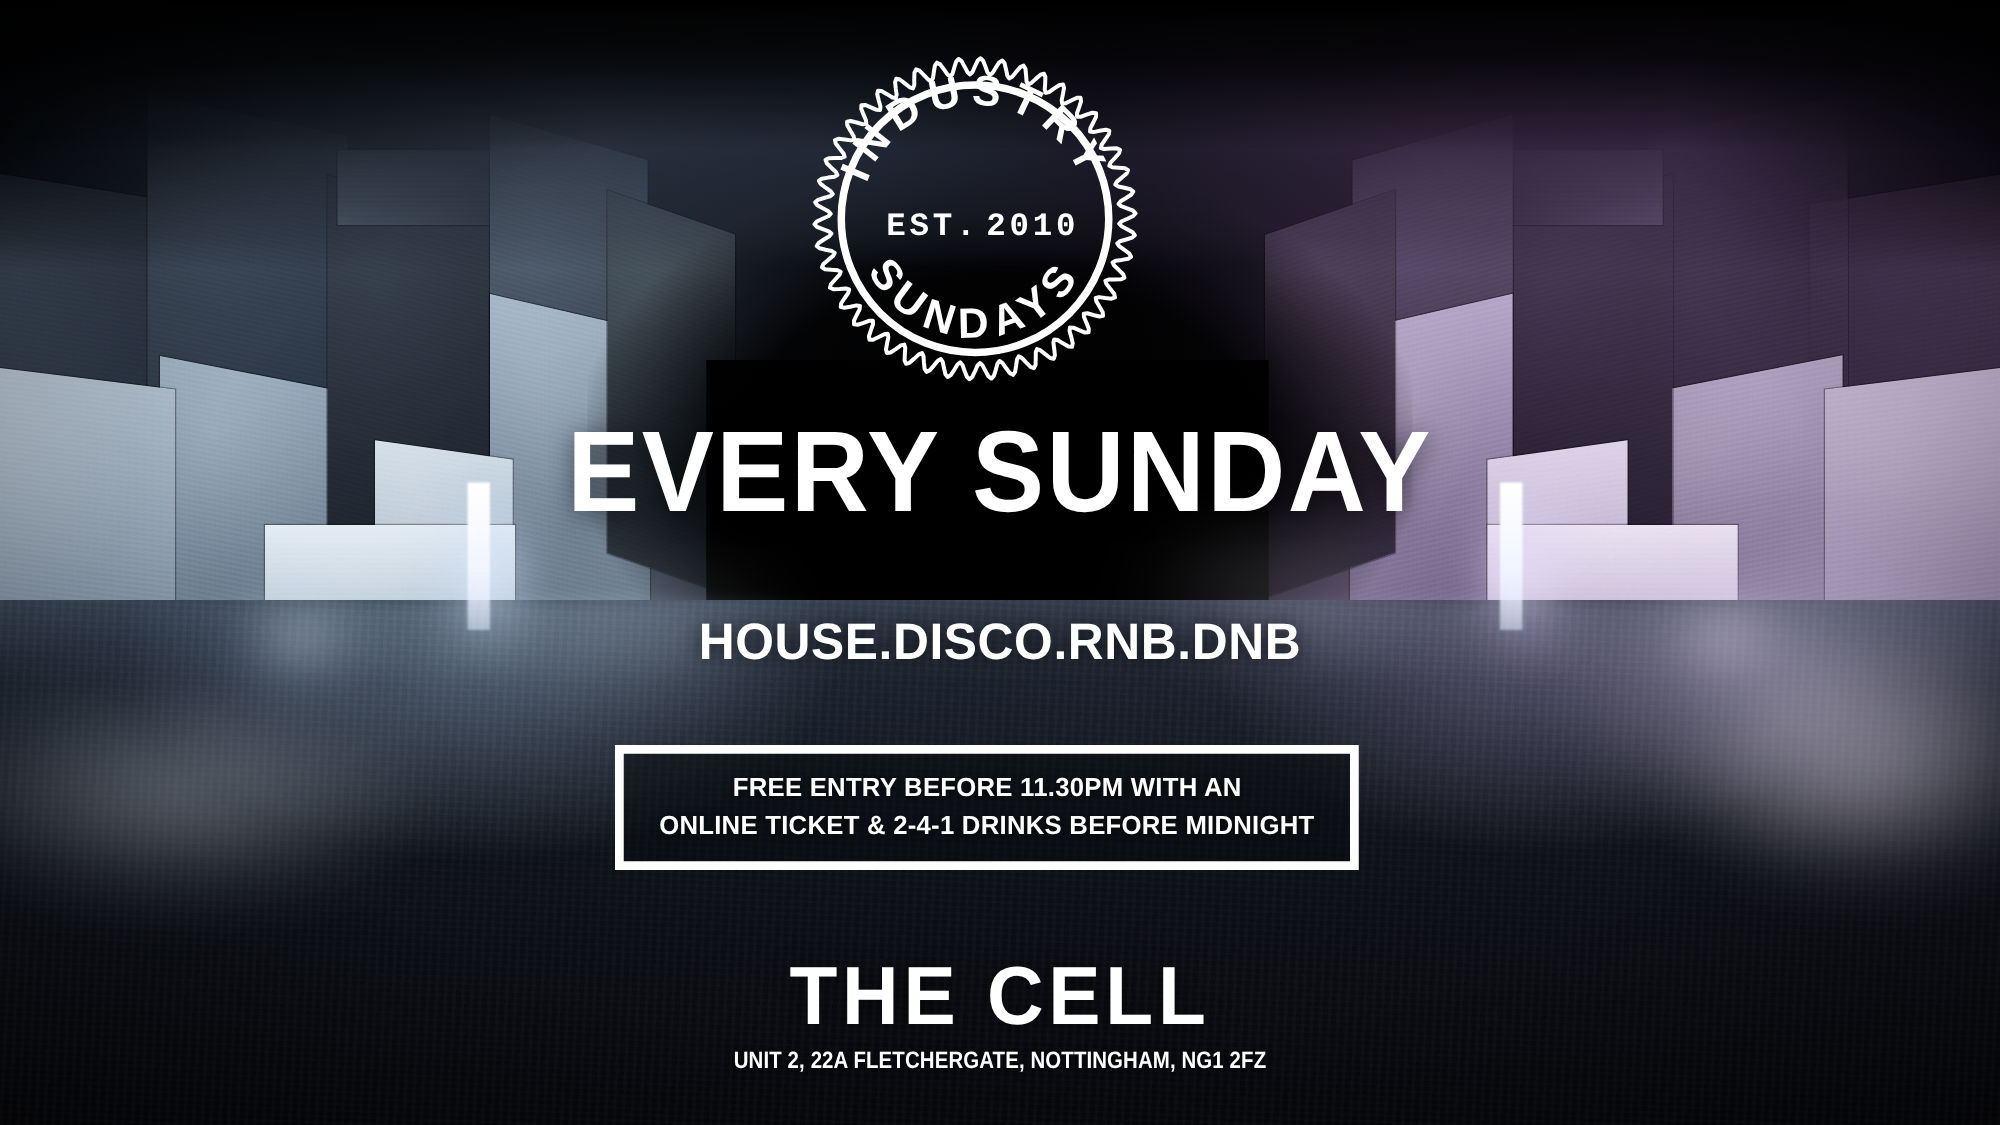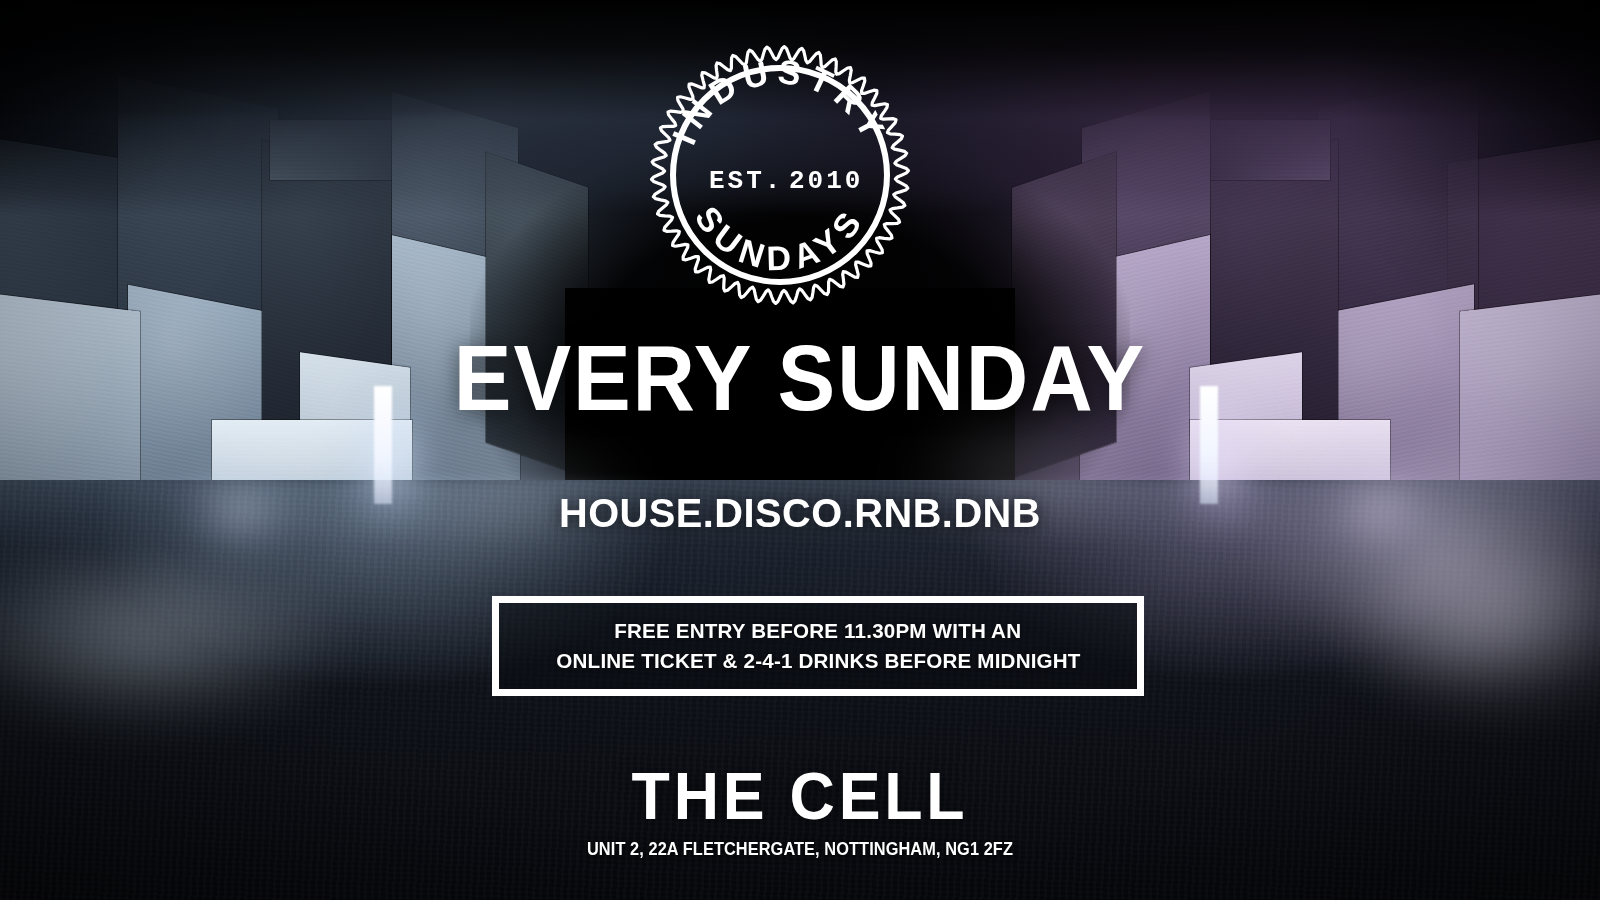--- a/index.html
+++ b/index.html
@@ -138,21 +138,21 @@
     color:#fff;
     font-size:41px;
     font-weight:bold;
     letter-spacing:.5px;
     transform:scaleX(0.97);
     text-shadow:0 2px 16px rgba(0,0,0,.7);
   }
 
   #offer-box {
     position:absolute; left:492px; top:596px;
-    width:652px; height:100px;
+    width:595px; height:100px;
     border:7px solid #ffffff;
     background:rgba(6,8,12,.46);
     display:flex; flex-direction:column;
     align-items:center; justify-content:center;
   }
   #offer-box .line {
     color:#fff;
     font-size:21px;
     font-weight:bold;
     letter-spacing:.2px;

